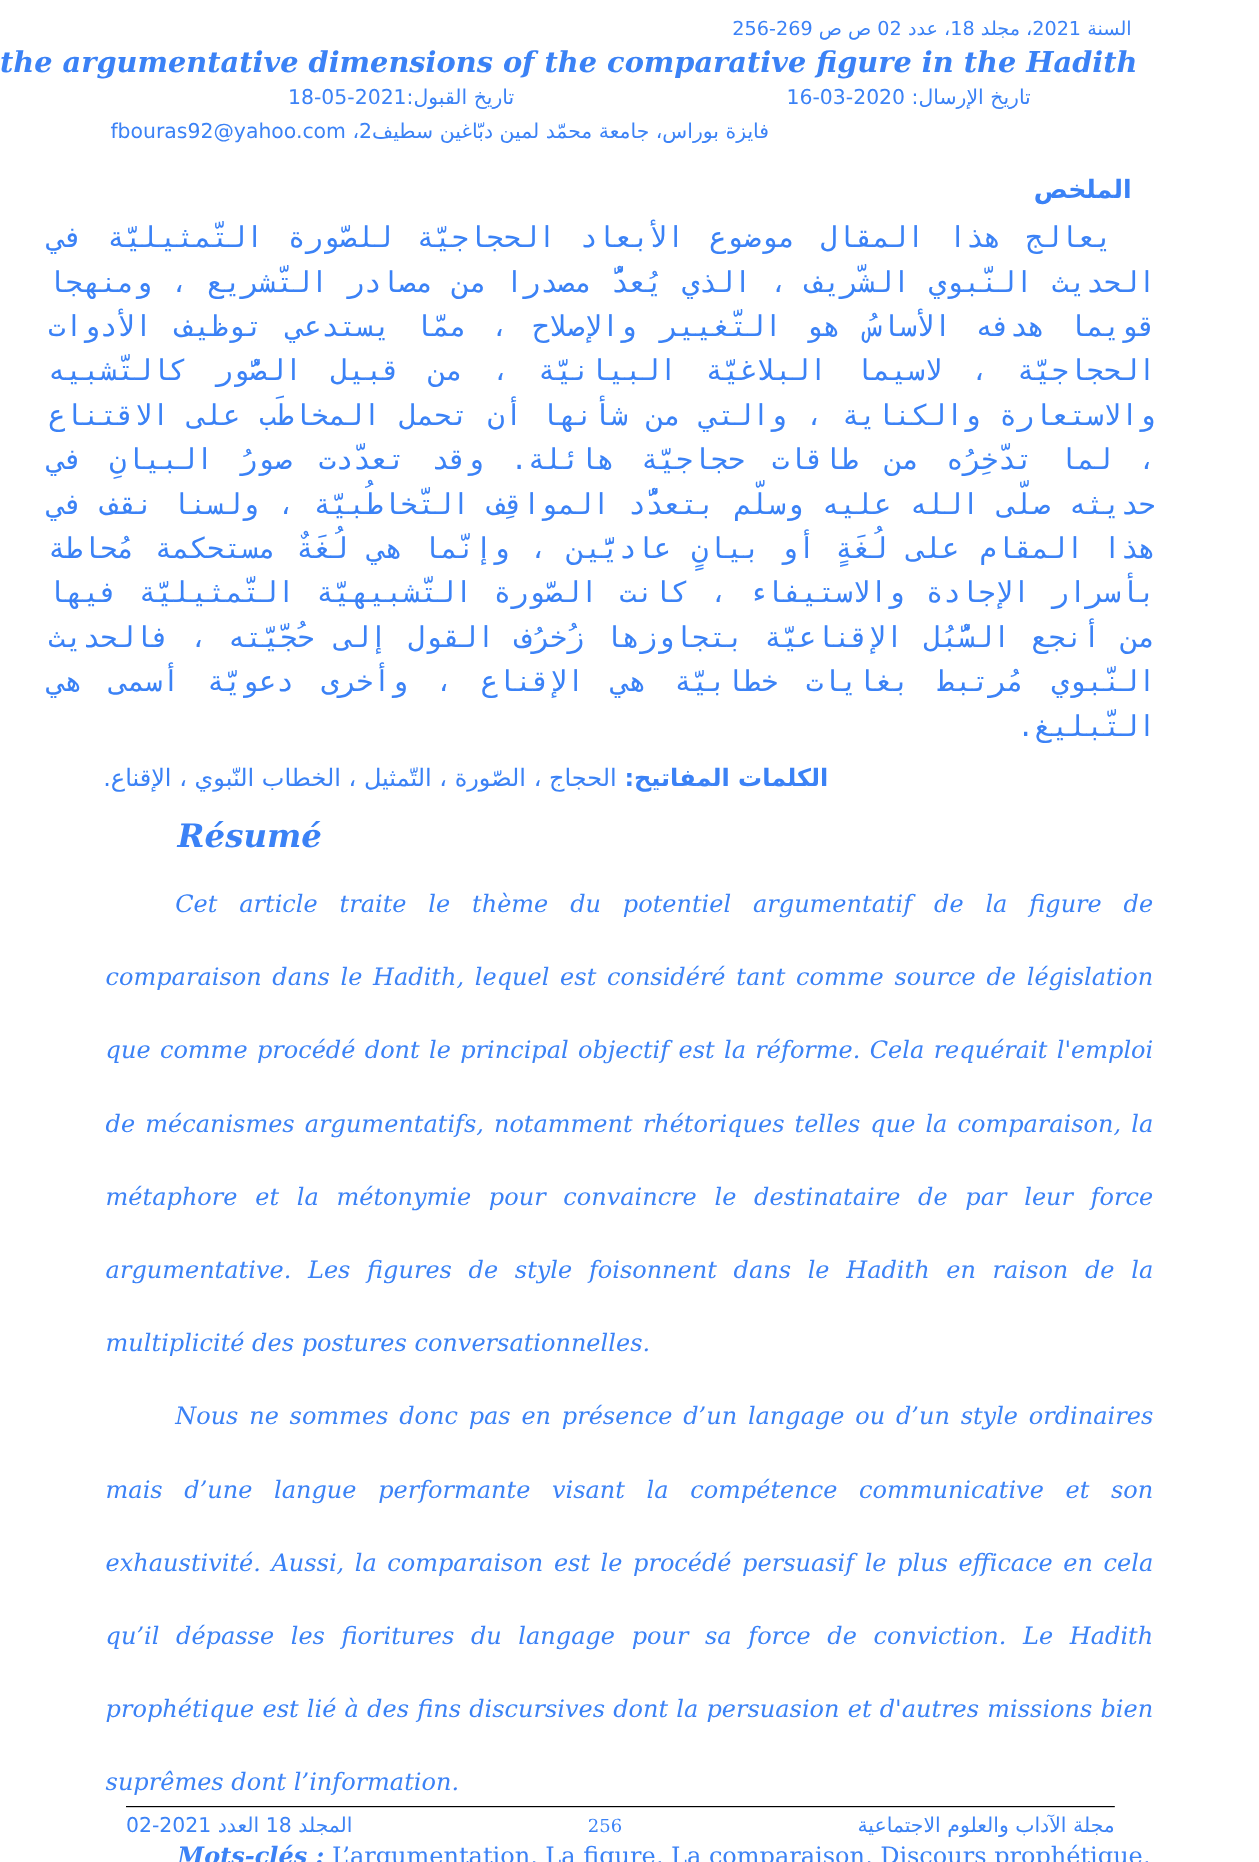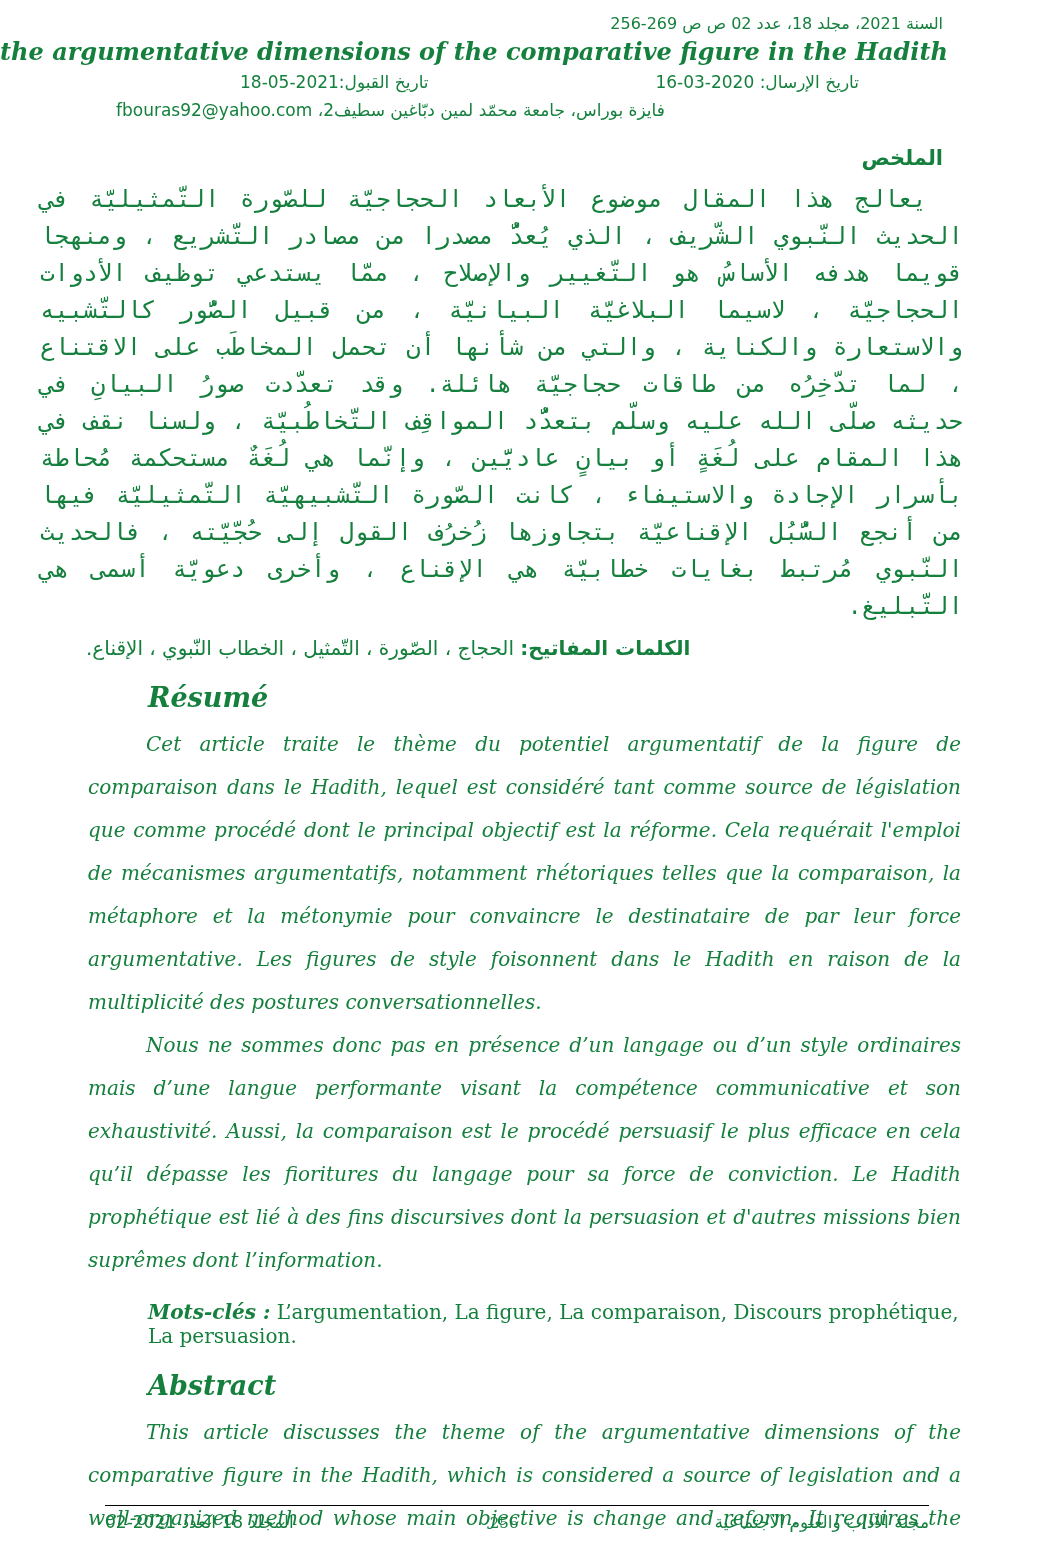--- a/index.html
+++ b/index.html
@@ -2,21 +2,21 @@
 <html><head>
 <meta charset="utf-8">
 <style>
   html, body { margin: 0; padding: 0; background: #ffffff; }
   .page {
     position: relative;
     width: 1049px;
     height: 1552px;
     margin: 0 auto;
     background: #ffffff;
-    color: #15803d;
+    color: #3b82f6;
     font-family: "Liberation Serif", "DejaVu Sans", serif;
     overflow: hidden;
   }
   .issue-line {
     direction: rtl;
     text-align: right;
     padding: 14px 106px 0 0;
     font-size: 16px;
     font-family: "DejaVu Sans", sans-serif;
   }
@@ -40,21 +40,21 @@
     direction: rtl;
     display: flex;
     justify-content: space-between;
     padding: 6px 190px 0 240px;
     font-size: 17px;
     font-family: "DejaVu Sans", sans-serif;
   }
   .author-line {
     direction: rtl;
     text-align: left;
-    padding: 8px 0 0 116px;
+    padding: 8px 0 0 92px;
     font-size: 17px;
     font-family: "DejaVu Sans", sans-serif;
   }
   .abstract-ar-heading {
     direction: rtl;
     text-align: right;
     font-weight: bold;
     font-size: 21px;
     margin: 26px 106px 0 0;
     font-family: "DejaVu Sans", sans-serif;
@@ -80,21 +80,21 @@
     font-size: 27px;
     font-weight: bold;
     font-style: italic;
     margin: 22px 0 0 148px;
     font-family: "DejaVu Serif", serif;
   }
   .latin-body {
     text-align: justify;
     font-style: italic;
     font-size: 20px;
-    line-height: 43px;
+    line-height: 61px;
     margin: 10px 88px 0 88px;
     text-indent: 58px;
     font-family: "DejaVu Serif", serif;
   }
   .latin-body + .latin-body { margin-top: 0; }
   .keywords-latin {
     font-size: 20px;
     margin: 18px 88px 0 148px;
     font-family: "DejaVu Serif", serif;
   }

